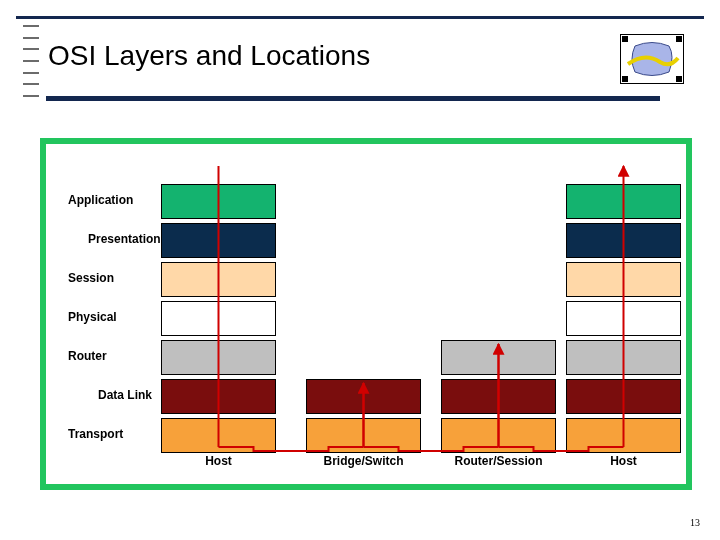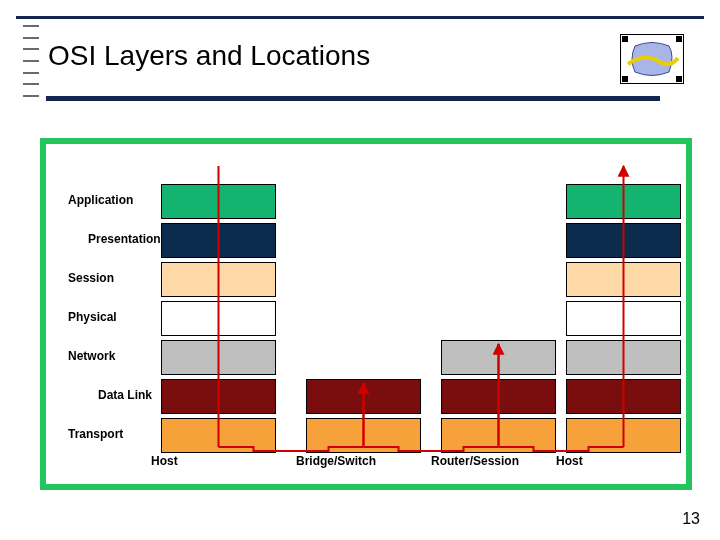--- a/index.html
+++ b/index.html
@@ -68,32 +68,34 @@
   }
   .layer-label {
     position: absolute;
     font-size: 12px;
     font-weight: bold;
   }
   .dev-label {
     position: absolute;
     font-size: 12px;
     font-weight: bold;
+    text-align: center;
     top: 310px;
   }
   .block {
     position: absolute;
     border: 1px solid #000;
     box-sizing: border-box;
   }
   .page-num {
     position: absolute;
     right: 20px;
     bottom: 12px;
-    font-size: 16px;
+    font-size: 10px;
+    font-family: Liberation Serif, serif;
   }
   svg.arrows {
     position: absolute;
     left: 0;
     top: 0;
   }
 </style>
 </head>
 <body>
 
@@ -121,21 +123,21 @@
     <path d="M8 30 Q25 18 40 28 Q50 34 58 24" fill="none" stroke="#e8d000" stroke-width="4"></path>
   </svg>
 </div>
 
 <div class="diagram-area">
   <div id="layer-labels">
       <div class="layer-label" style="left: 22px; top: 49px;">Application</div>
       <div class="layer-label" style="left: 22px; top: 88px; margin-left: 20px;">Presentation</div>
       <div class="layer-label" style="left: 22px; top: 127px;">Session</div>
       <div class="layer-label" style="left: 22px; top: 166px;">Physical</div>
-      <div class="layer-label" style="left: 22px; top: 205px;">Network</div>
+      <div class="layer-label" style="left: 22px; top: 205px;">Router</div>
       <div class="layer-label" style="left: 22px; top: 244px; padding-left: 30px;">Data Link</div>
       <div class="layer-label" style="left: 22px; top: 283px;">Transport</div>
     </div>
   <div id="stacks">
       <div class="block" style="left: 115px; top: 40px; width: 115px; height: 35px; background: rgb(20, 179, 111);"></div>
       <div class="block" style="left: 115px; top: 79px; width: 115px; height: 35px; background: rgb(11, 44, 77);"></div>
       <div class="block" style="left: 115px; top: 118px; width: 115px; height: 35px; background: rgb(255, 216, 168);"></div>
       <div class="block" style="left: 115px; top: 157px; width: 115px; height: 35px; background: rgb(255, 255, 255);"></div>
       <div class="block" style="left: 115px; top: 196px; width: 115px; height: 35px; background: rgb(191, 191, 191);"></div>
       <div class="block" style="left: 115px; top: 235px; width: 115px; height: 35px; background: rgb(122, 13, 13);"></div>

